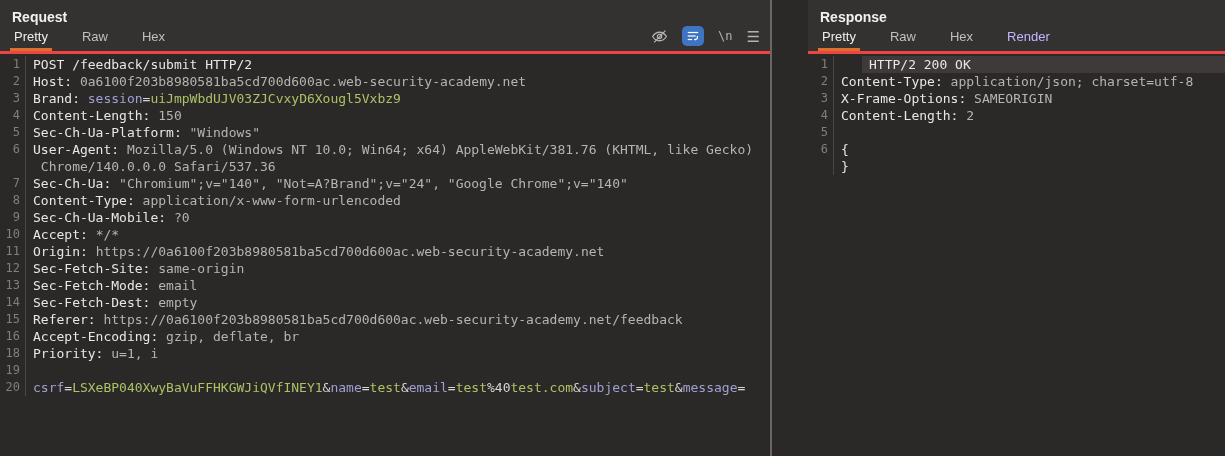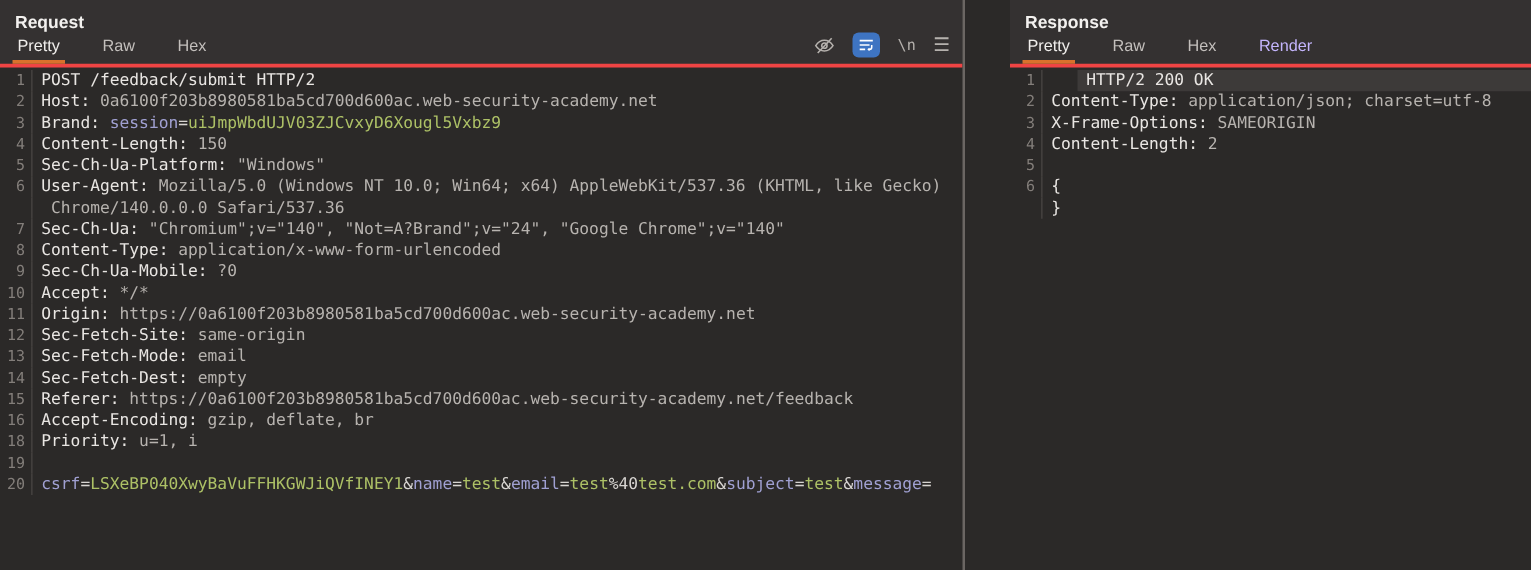--- a/index.html
+++ b/index.html
@@ -98,21 +98,21 @@
         <div class="code-row">
           <span class="gutter">4</span>
           <span class="line-text"><span class="tk-name">Content-Length: </span><span class="tk-val">150</span></span>
         </div>
         <div class="code-row">
           <span class="gutter">5</span>
           <span class="line-text"><span class="tk-name">Sec-Ch-Ua-Platform: </span><span class="tk-val">"Windows"</span></span>
         </div>
         <div class="code-row">
           <span class="gutter">6</span>
-          <span class="line-text"><span class="tk-name">User-Agent: </span><span class="tk-val">Mozilla/5.0 (Windows NT 10.0; Win64; x64) AppleWebKit/537.36 (KHTML, like Gecko)</span></span>
+          <span class="line-text"><span class="tk-name">User-Agent: </span><span class="tk-val">Mozilla/5.0 (Windows NT 10.0; Win64; x64) AppleWebKit/381.76 (KHTML, like Gecko)</span></span>
         </div>
         <div class="code-row">
           <span class="gutter"></span>
           <span class="line-text"><span class="tk-val"> Chrome/140.0.0.0 Safari/537.36</span></span>
         </div>
         <div class="code-row">
           <span class="gutter">7</span>
           <span class="line-text"><span class="tk-name">Sec-Ch-Ua: </span><span class="tk-val">"Chromium";v="140", "Not=A?Brand";v="24", "Google Chrome";v="140"</span></span>
         </div>
         <div class="code-row">

